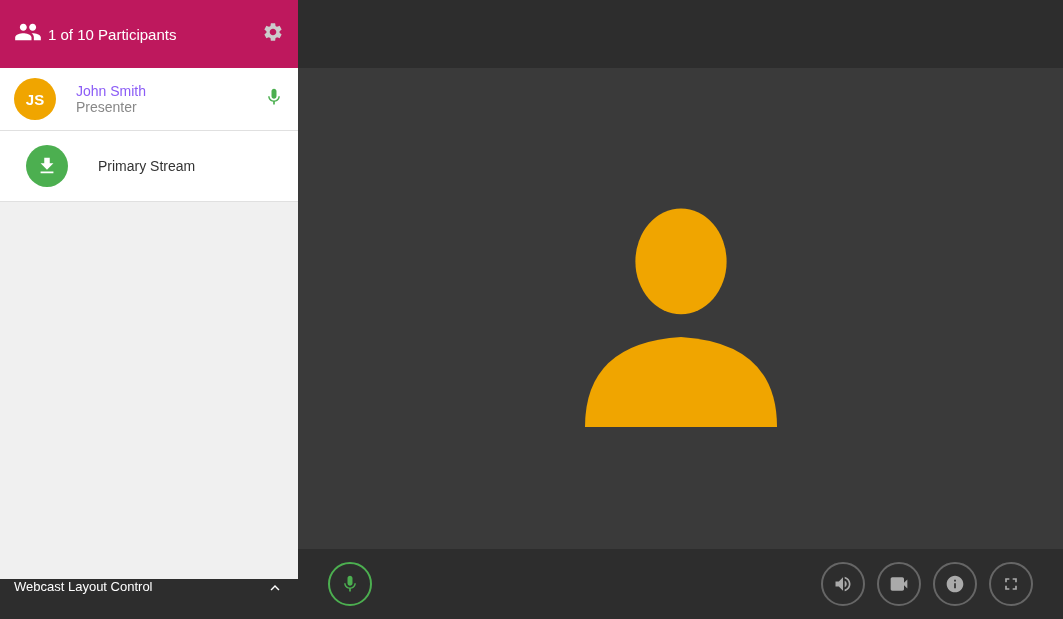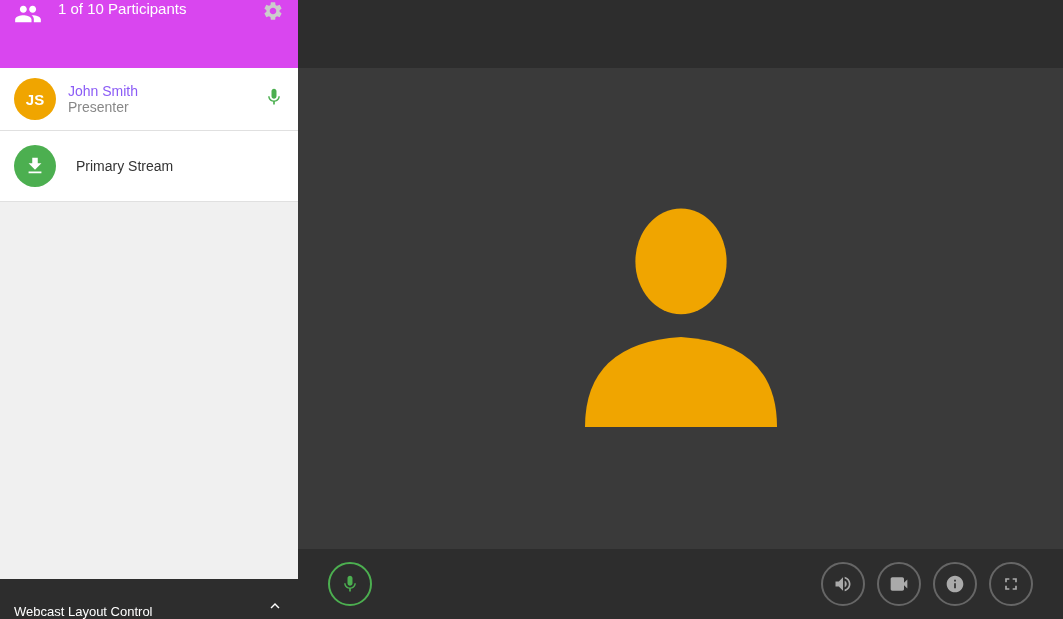--- a/index.html
+++ b/index.html
@@ -25,26 +25,26 @@
     .sidebar {
       width: 298px;
       min-width: 298px;
       height: 619px;
       display: flex;
       flex-direction: column;
       background: #f0f0f0;
     }
 
     .sidebar-header {
-      background: #d946ef;
+      background: #be185d;
       height: 68px;
       display: flex;
-      align-items: flex-start;
+      align-items: center;
       padding: 0 14px;
-      gap: 16px;
+      gap: 6px;
     }
 
     .participants-icon svg {
       width: 28px;
       height: 28px;
       fill: #ffffff;
     }
 
     .participants-label {
       color: #ffffff;
@@ -59,21 +59,21 @@
       font-size: 18px;
     }
 
     
     .participant-row {
       background: #ffffff;
       border-bottom: 1px solid #e0e0e0;
       display: flex;
       align-items: center;
       padding: 10px 14px;
-      gap: 12px;
+      gap: 20px;
     }
 
     .avatar {
       width: 42px;
       height: 42px;
       border-radius: 50%;
       background: #f0a500;
       display: flex;
       align-items: center;
       justify-content: center;
@@ -104,22 +104,22 @@
       color: #4caf50;
       font-size: 20px;
     }
 
     
     .stream-row {
       background: #ffffff;
       border-bottom: 1px solid #e0e0e0;
       display: flex;
       align-items: center;
-      padding: 14px 14px;
-      gap: 20px;
+      padding: 14px 26px;
+      gap: 30px;
     }
 
     .stream-icon-circle {
       width: 42px;
       height: 42px;
       border-radius: 50%;
       background: #4caf50;
       display: flex;
       align-items: center;
       justify-content: center;
@@ -142,21 +142,21 @@
     .sidebar-body {
       flex: 1;
       background: #f0f0f0;
     }
 
     
     .webcast-footer {
       background: #2d2d2d;
       height: 40px;
       display: flex;
-      align-items: flex-end;
+      align-items: flex-start;
       padding: 0 14px;
       gap: 8px;
     }
 
     .webcast-label {
       color: #ffffff;
       font-size: 13px;
       font-weight: 500;
       flex: 1;
     }

